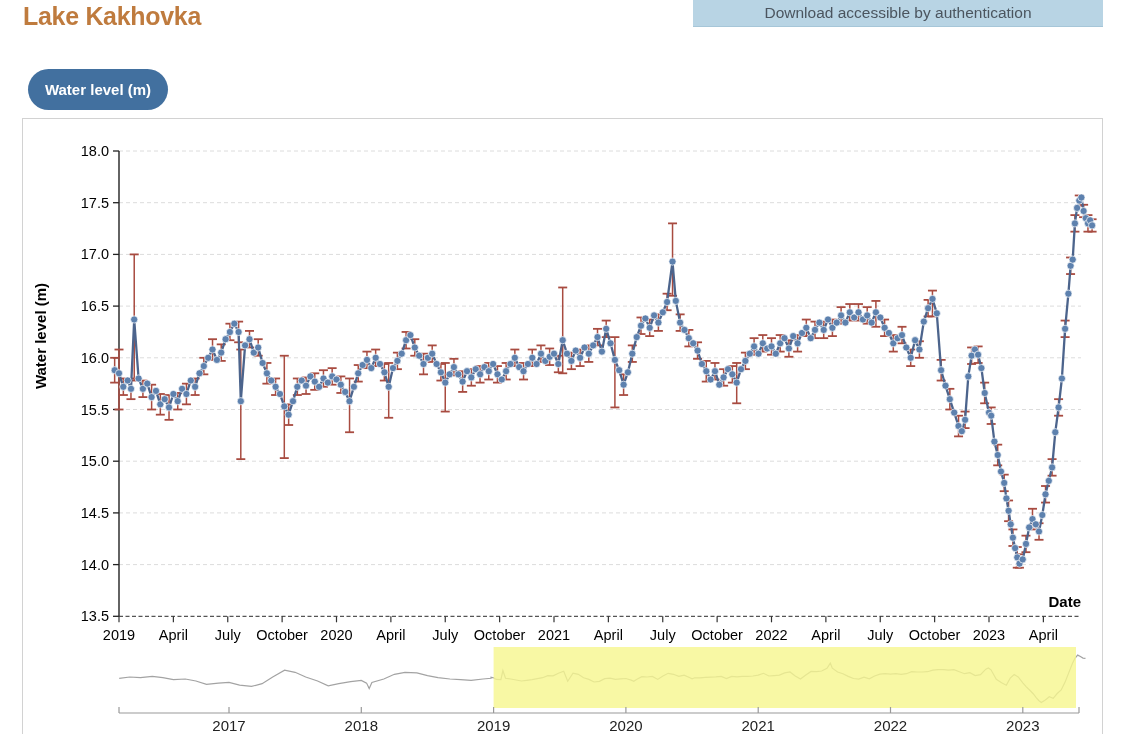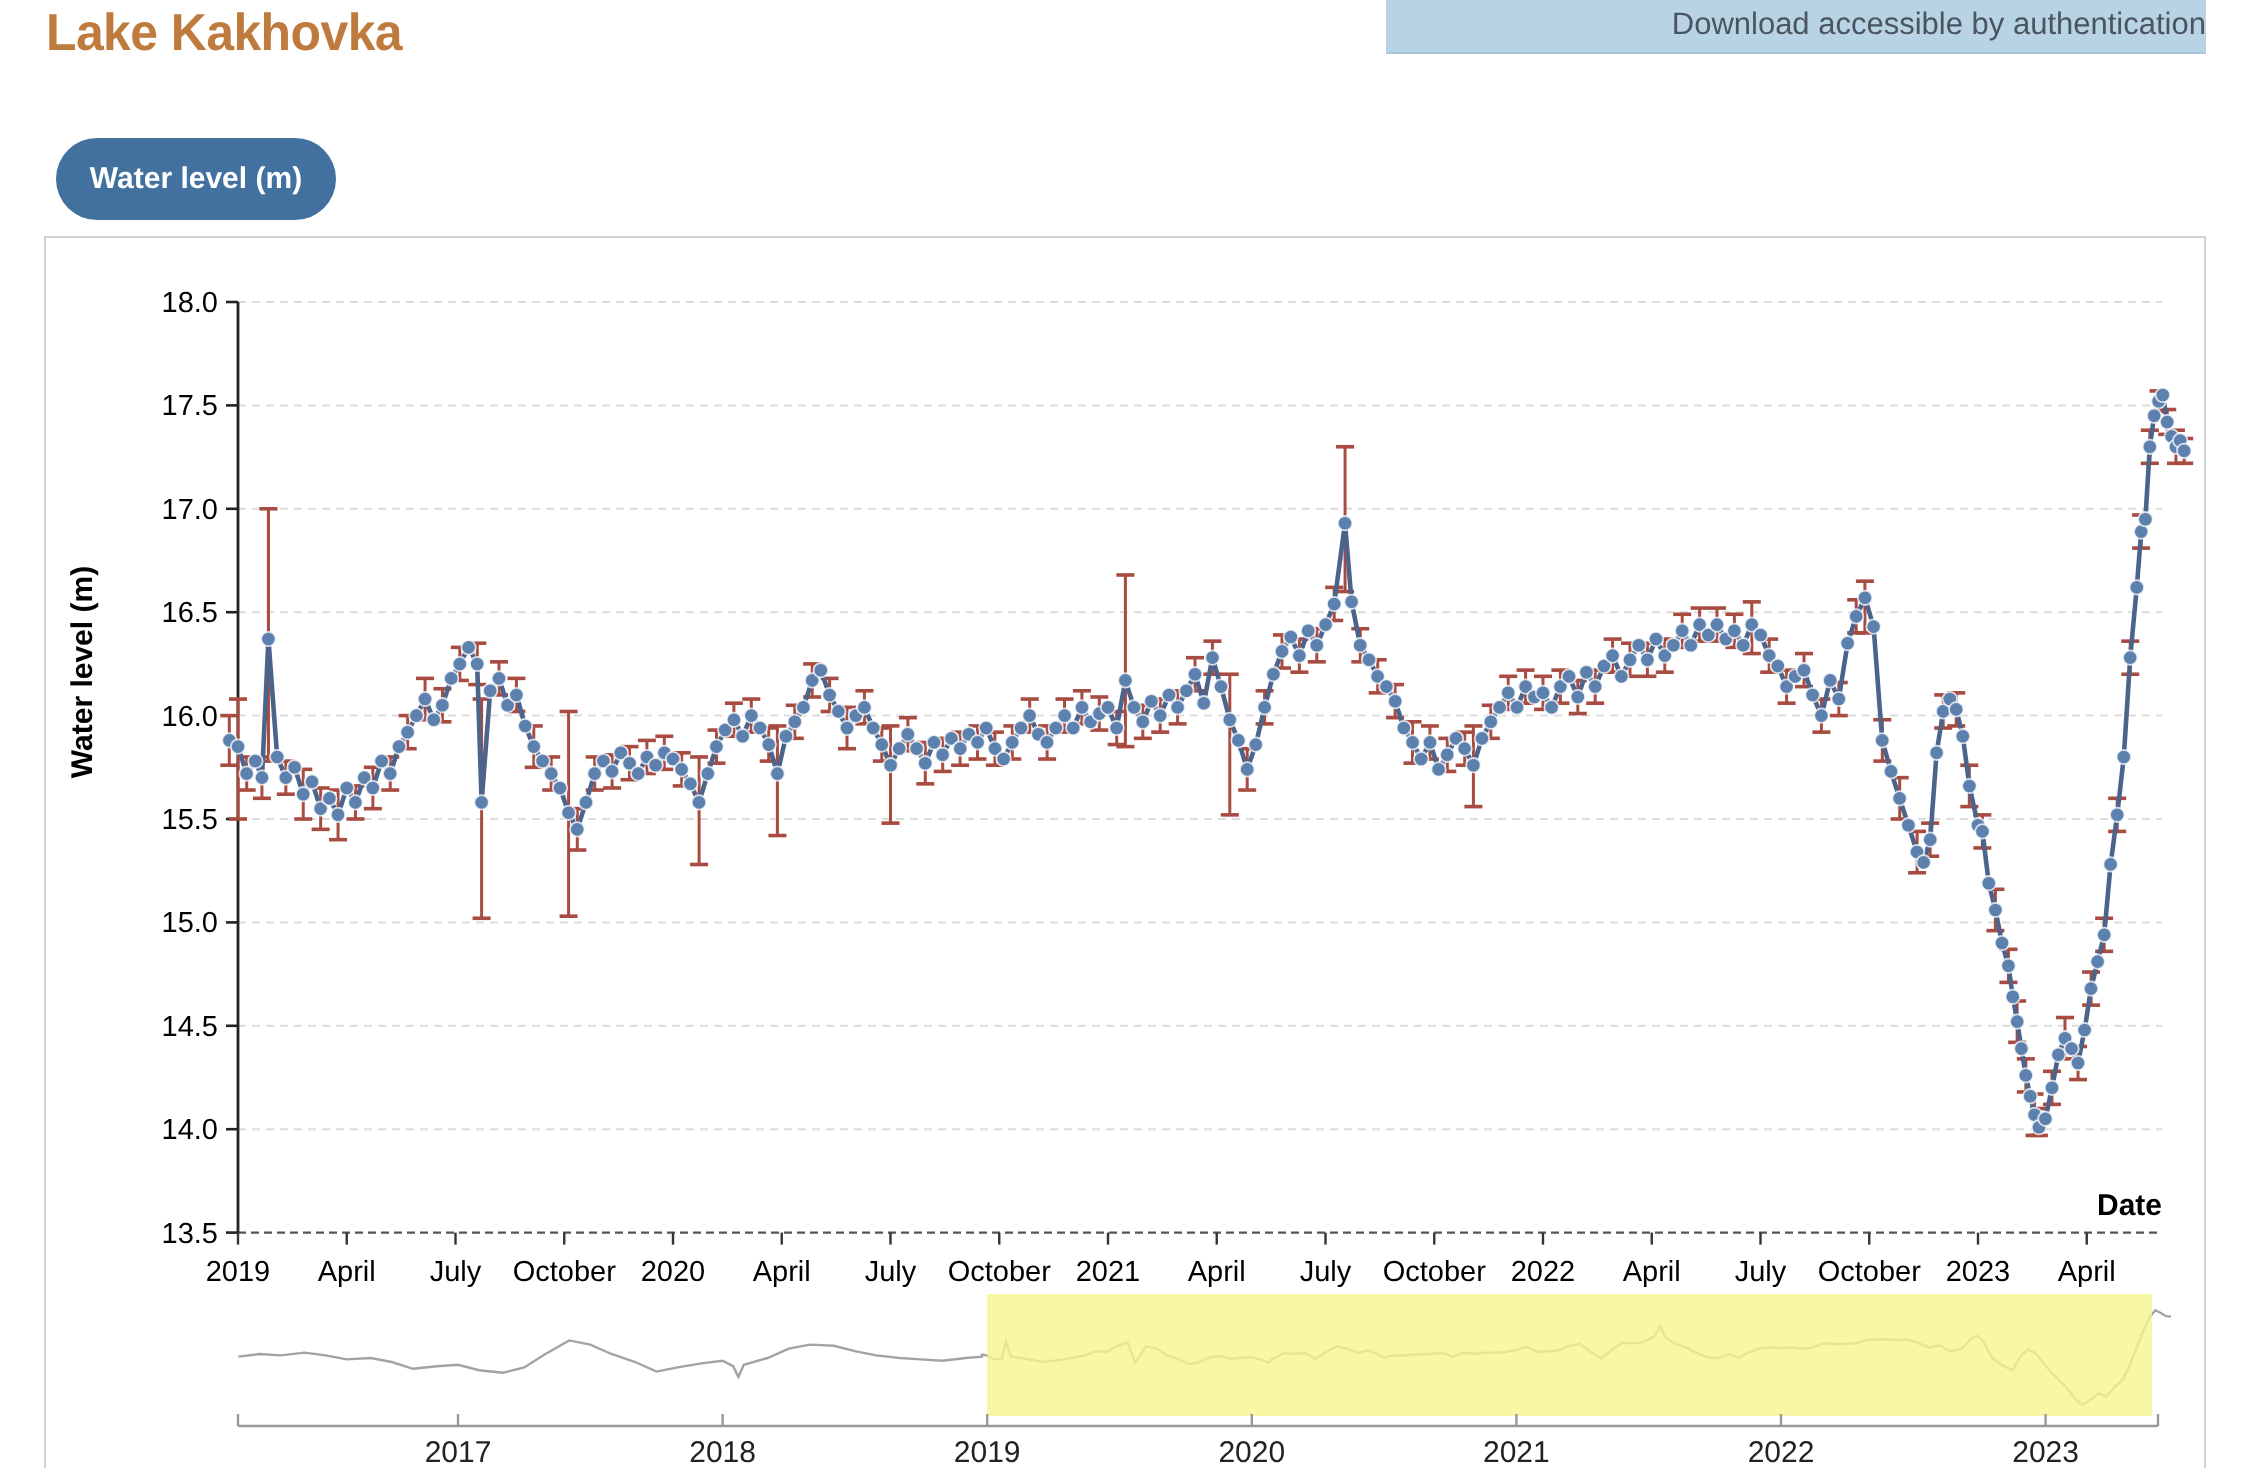--- a/index.html
+++ b/index.html
@@ -1,21 +1,21 @@
 <!DOCTYPE html>
 <html><head>
 <meta charset="utf-8">
 <style>
   html,body{margin:0;padding:0;background:#fff;}
   #canvas{position:relative;width:1125px;height:734px;background:#fff;overflow:hidden;
           font-family:"Liberation Sans",sans-serif;}
   .page-title{position:absolute;left:23px;top:1px;font-size:26px;font-weight:700;
           color:#bf7b3e;letter-spacing:-0.3px;transform:scaleX(.96);transform-origin:left top;margin:0;}
   .auth-banner{position:absolute;left:693px;top:0;width:410px;height:27px;background:#b8d4e4;
-          color:#4b555f;font-size:15.5px;line-height:26px;text-align:right;
+          color:#4b555f;font-size:15.5px;line-height:26px;text-align:center;
           border-bottom:1px solid #a6c6d8;box-sizing:border-box;cursor:pointer;}
   .series-pill{position:absolute;left:28px;top:69px;width:140px;height:41px;border-radius:21px;
           background:#42709f;color:#ffffff;font-weight:700;font-size:15px;border:none;
           cursor:pointer;font-family:"Liberation Sans",sans-serif;}
   .chart-box{position:absolute;left:22px;top:118px;width:1081px;height:640px;background:#fff;
           border:1px solid #d2d2d2;box-sizing:border-box;}
   .chart-box svg{position:absolute;left:0;display:block;}
   #main-chart{top:0;}
   #overview-chart{top:527px;}
 </style>

